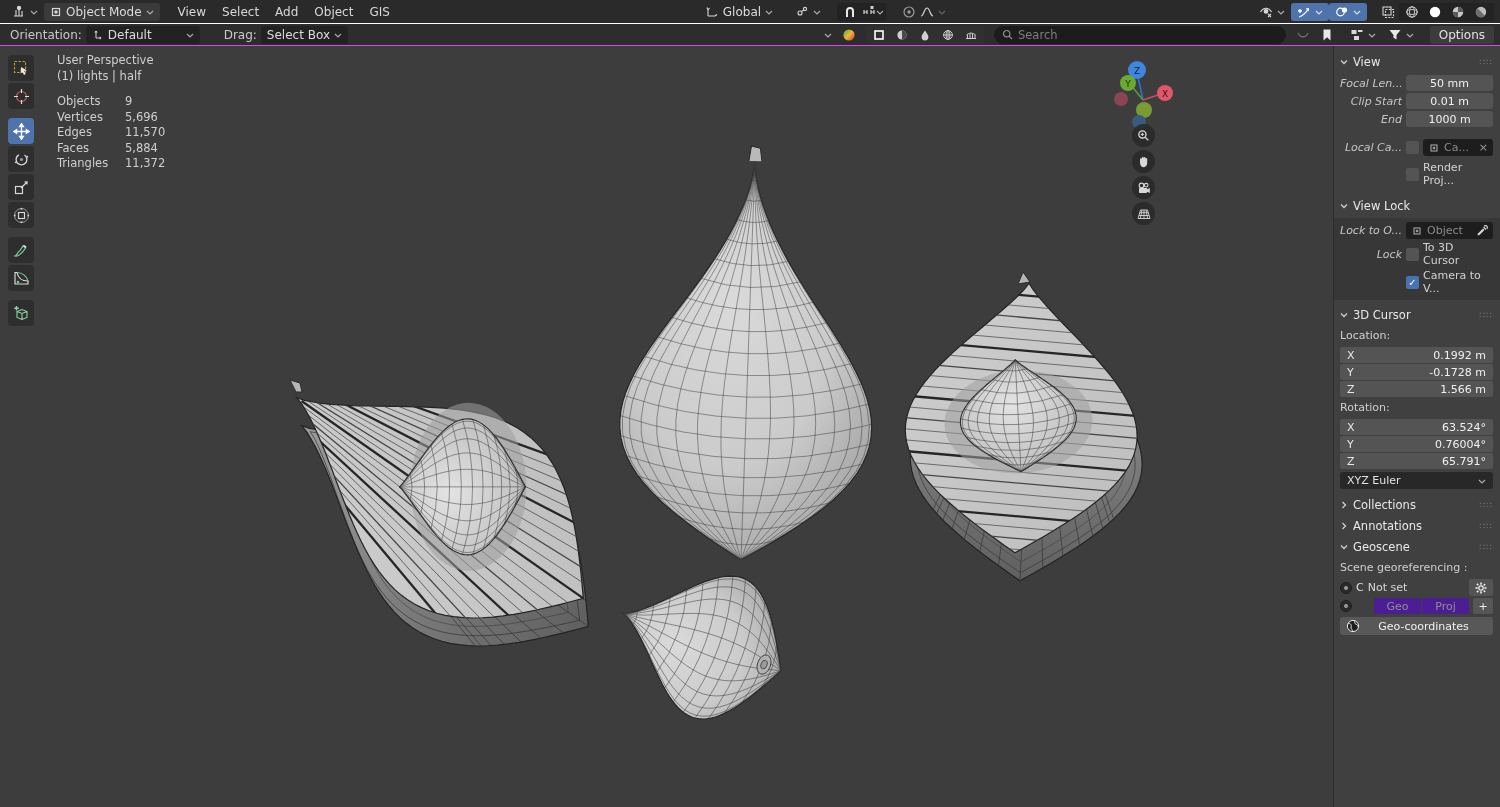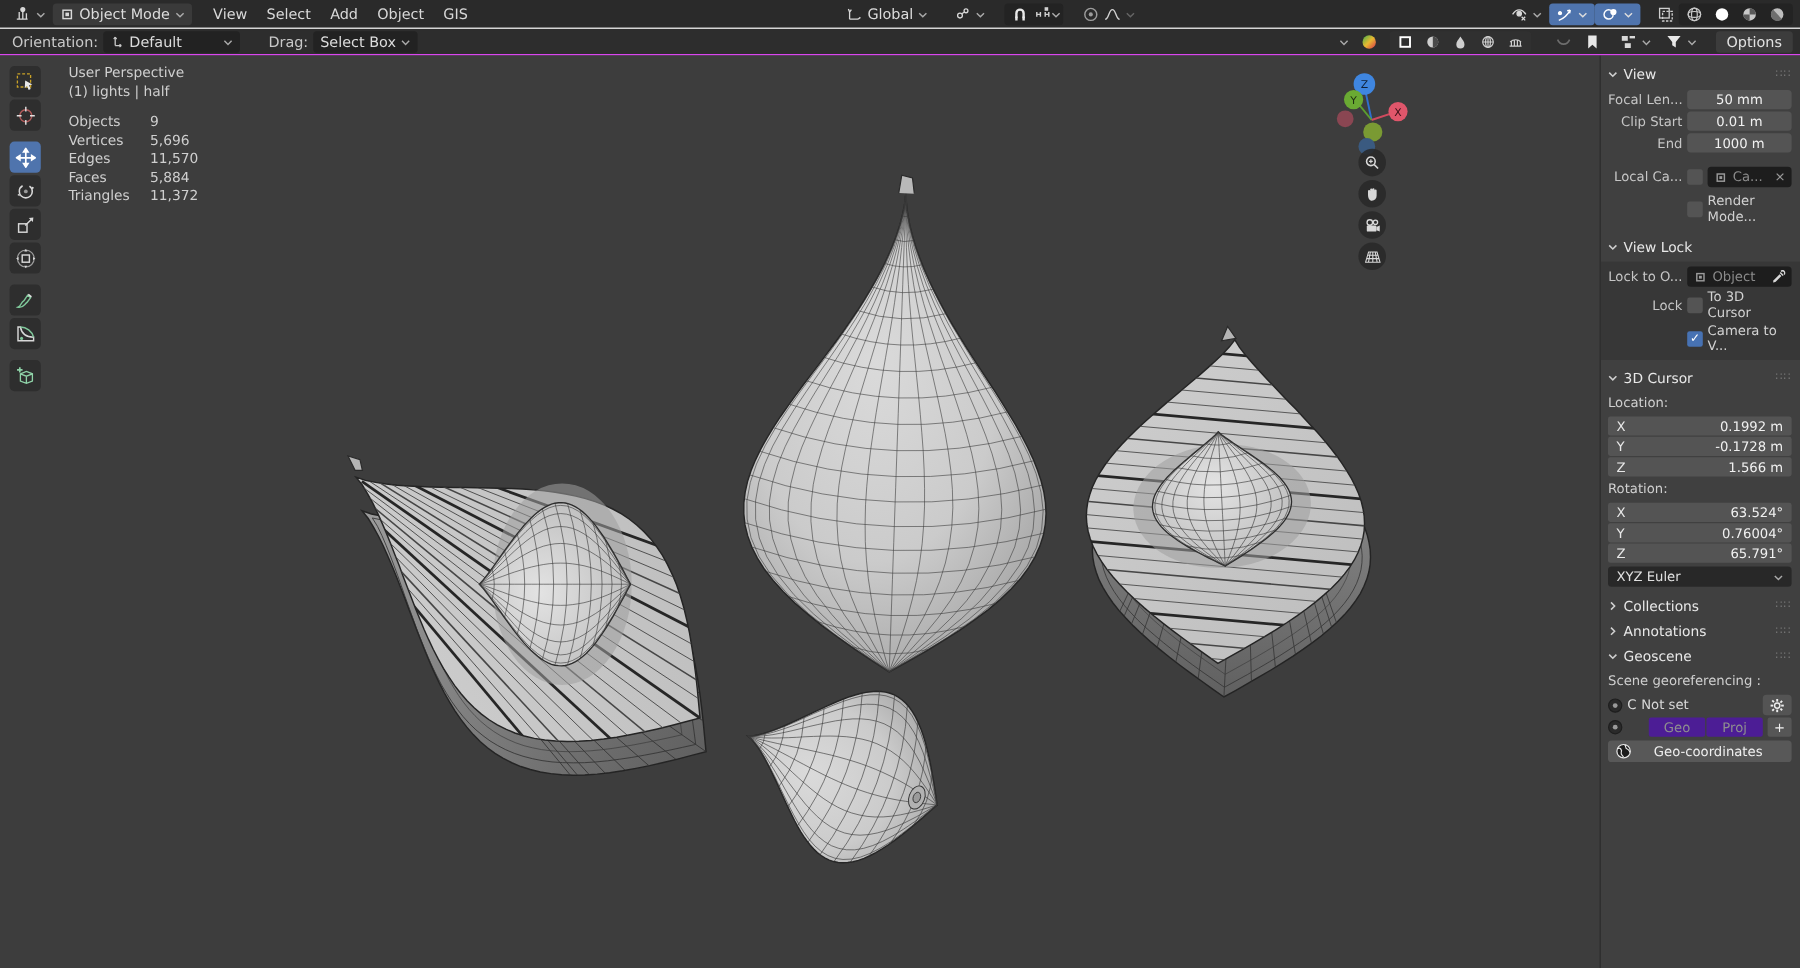--- a/index.html
+++ b/index.html
@@ -56,21 +56,21 @@
   .vbtns { position:absolute; right:178px; top:78px; display:flex; flex-direction:column; gap:3px; z-index:5;}
   .vbtn { width:23px; height:23px; border-radius:50%; background:rgba(40,40,40,.85);
     display:flex; align-items:center; justify-content:center; }
 
   
   .sidebar { position:absolute; top:46px; right:0; width:167px; bottom:0; background:#404040;
     border-left:1px solid #2c2c2c; padding:5px 7px 0 6px; font-size:11px; color:#cccccc; overflow:hidden;}
   .phead { display:flex; align-items:center; gap:5px; height:21px; color:#e8e8e8; font-size:11.5px; }
   .phead .grip { margin-left:auto; color:#7a7a7a; font-size:9px; letter-spacing:1px; }
   .prow { display:flex; align-items:center; margin:0 0 2px 0; gap:4px; }
-  .plabel { width:62px; text-align:right; color:#c6c6c6; flex:none; white-space:nowrap; overflow:hidden; }
+  .plabel { width:62px; text-align:right; color:#c6c6c6; flex:none; white-space:nowrap; overflow:hidden;font-style:italic; }
   .field { flex:1; background:#545454; border-radius:3px; height:16px; display:flex; align-items:center;
     justify-content:center; color:#f1f1f1; }
   .fieldxyz { flex:1; background:#545454; border-radius:2px; height:16px; display:flex; align-items:center;
     padding:0 7px; color:#f1f1f1; margin-bottom:1px; }
   .fieldxyz .ax { width:16px; color:#e8e8e8; }
   .fieldxyz .val { margin-left:auto; }
   .check { width:13px; height:13px; border-radius:2px; background:#545454; flex:none;
     display:flex; align-items:center; justify-content:center; }
   .check.on { background:#4772b3; color:#fff; font-size:10px; }
   .objfield { flex:1; background:#1d1d1d; border-radius:3px; height:17px; display:flex; align-items:center;
@@ -405,20 +405,29 @@
         <span class="icon12">
             <svg viewBox="0 0 12 12">
               <g stroke="#cfcfcf" stroke-width="1" fill="none">
                 <path d="M1,9.5 L11,9.5 M2.5,9.5 L2.5,5.5 M5,9.5 L5,4.5 M7.5,9.5 L7.5,4.5 M10,9.5 L10,5.5 M1.5,6 C4,3.5 8,3.5 10.5,6"></path>
               </g>
             </svg>
           </span>
       </div>
     </div>
     <div class="sep"></div>
+    <div class="search">
+      <span class="icon12">
+          <svg viewBox="0 0 12 12">
+            <circle cx="5" cy="5" r="3.4" fill="none" stroke="#8d8d8d" stroke-width="1.3"></circle>
+            <path d="M7.6,7.6 L10.6,10.6" stroke="#8d8d8d" stroke-width="1.3"></path>
+          </svg>
+        </span>
+      <input type="text" placeholder="Search" style="">
+    </div>
     <div class="sep"></div>
     <span class="icon14 dim">
         <svg viewBox="0 0 14 14">
           <path d="M2,5 C4,10 10,10 12,5" fill="none" stroke="#bbb" stroke-width="1.3"></path>
         </svg>
       </span>
     <div class="sep"></div>
     <span class="icon14">
         <svg viewBox="0 0 14 14">
           <path d="M3.5,1.5 L10.5,1.5 L10.5,12.5 L7,9.3 L3.5,12.5 Z" fill="#e8e8e8"></path>
@@ -815,21 +824,21 @@
             </svg>
           </span>
         <span>Ca...</span>
         <span style="margin-left:auto;color:#9a9a9a;">×</span>
       </div>
     </div>
     <div class="hr3"></div>
     <div class="prow">
       <span class="plabel"></span>
       <div class="check"></div>
-      <span class="subtxt">Render Mode...</span>
+      <span class="subtxt">Render Proj...</span>
     </div>
     <div class="hr6"></div>
 
     <div class="phead">
       <span class="chev">
           <svg viewBox="0 0 8 8">
             <polyline points="1,2.5 4,5.5 7,2.5" fill="none" stroke="#cfcfcf" stroke-width="1.3"></polyline>
           </svg>
         </span>
       <span>View Lock</span>

